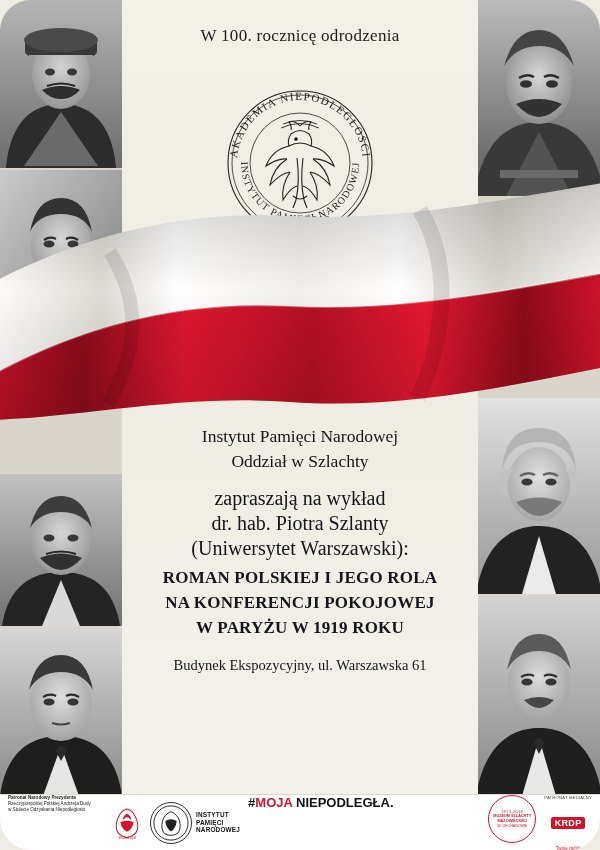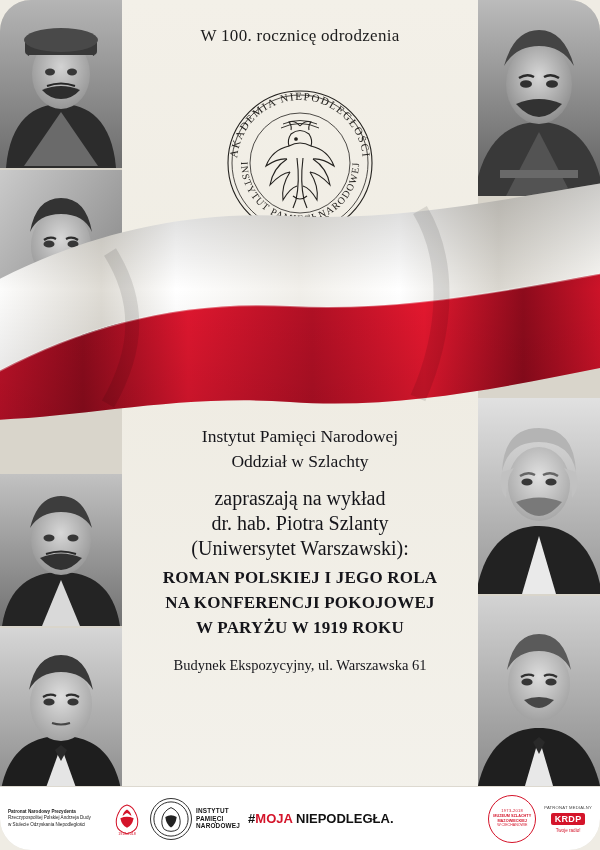--- a/index.html
+++ b/index.html
@@ -136,25 +136,24 @@
   }
   .details {
     font-size: 14.5px;
     line-height: 22px;
   }
 
   
   .footer {
     position: absolute;
     left: 0; right: 0; bottom: 0;
-    height: 64px;
+    height: 56px;
     background: #ffffff;
     border-top: 1px solid #ddd9d0;
     display: flex;
-    align-items: center;
     padding: 0 8px;
     box-sizing: border-box;
     gap: 8px;
   }
   .patron-text {
     font-family: "Liberation Sans", sans-serif;
     font-size: 4.6px;
     line-height: 6.2px;
     color: #222;
     width: 96px;
@@ -182,21 +181,21 @@
     color: #111;
     white-space: nowrap;
   }
   .moja .hash { color: #111; }
   .moja .mo { color: #d4142a; }
   .moja .ja { color: #111; }
   .krdp-wrap {
     display: flex;
     flex-direction: column;
     align-items: center;
-    gap: 3px;
+    gap: 17px;
   }
   .krdp-label {
     font-family: "Liberation Sans", sans-serif;
     font-size: 4.2px;
     color: #444;
     letter-spacing: .2px;
   }
   .krdp-badge {
     background: #d4142a;
     color: #fff;

